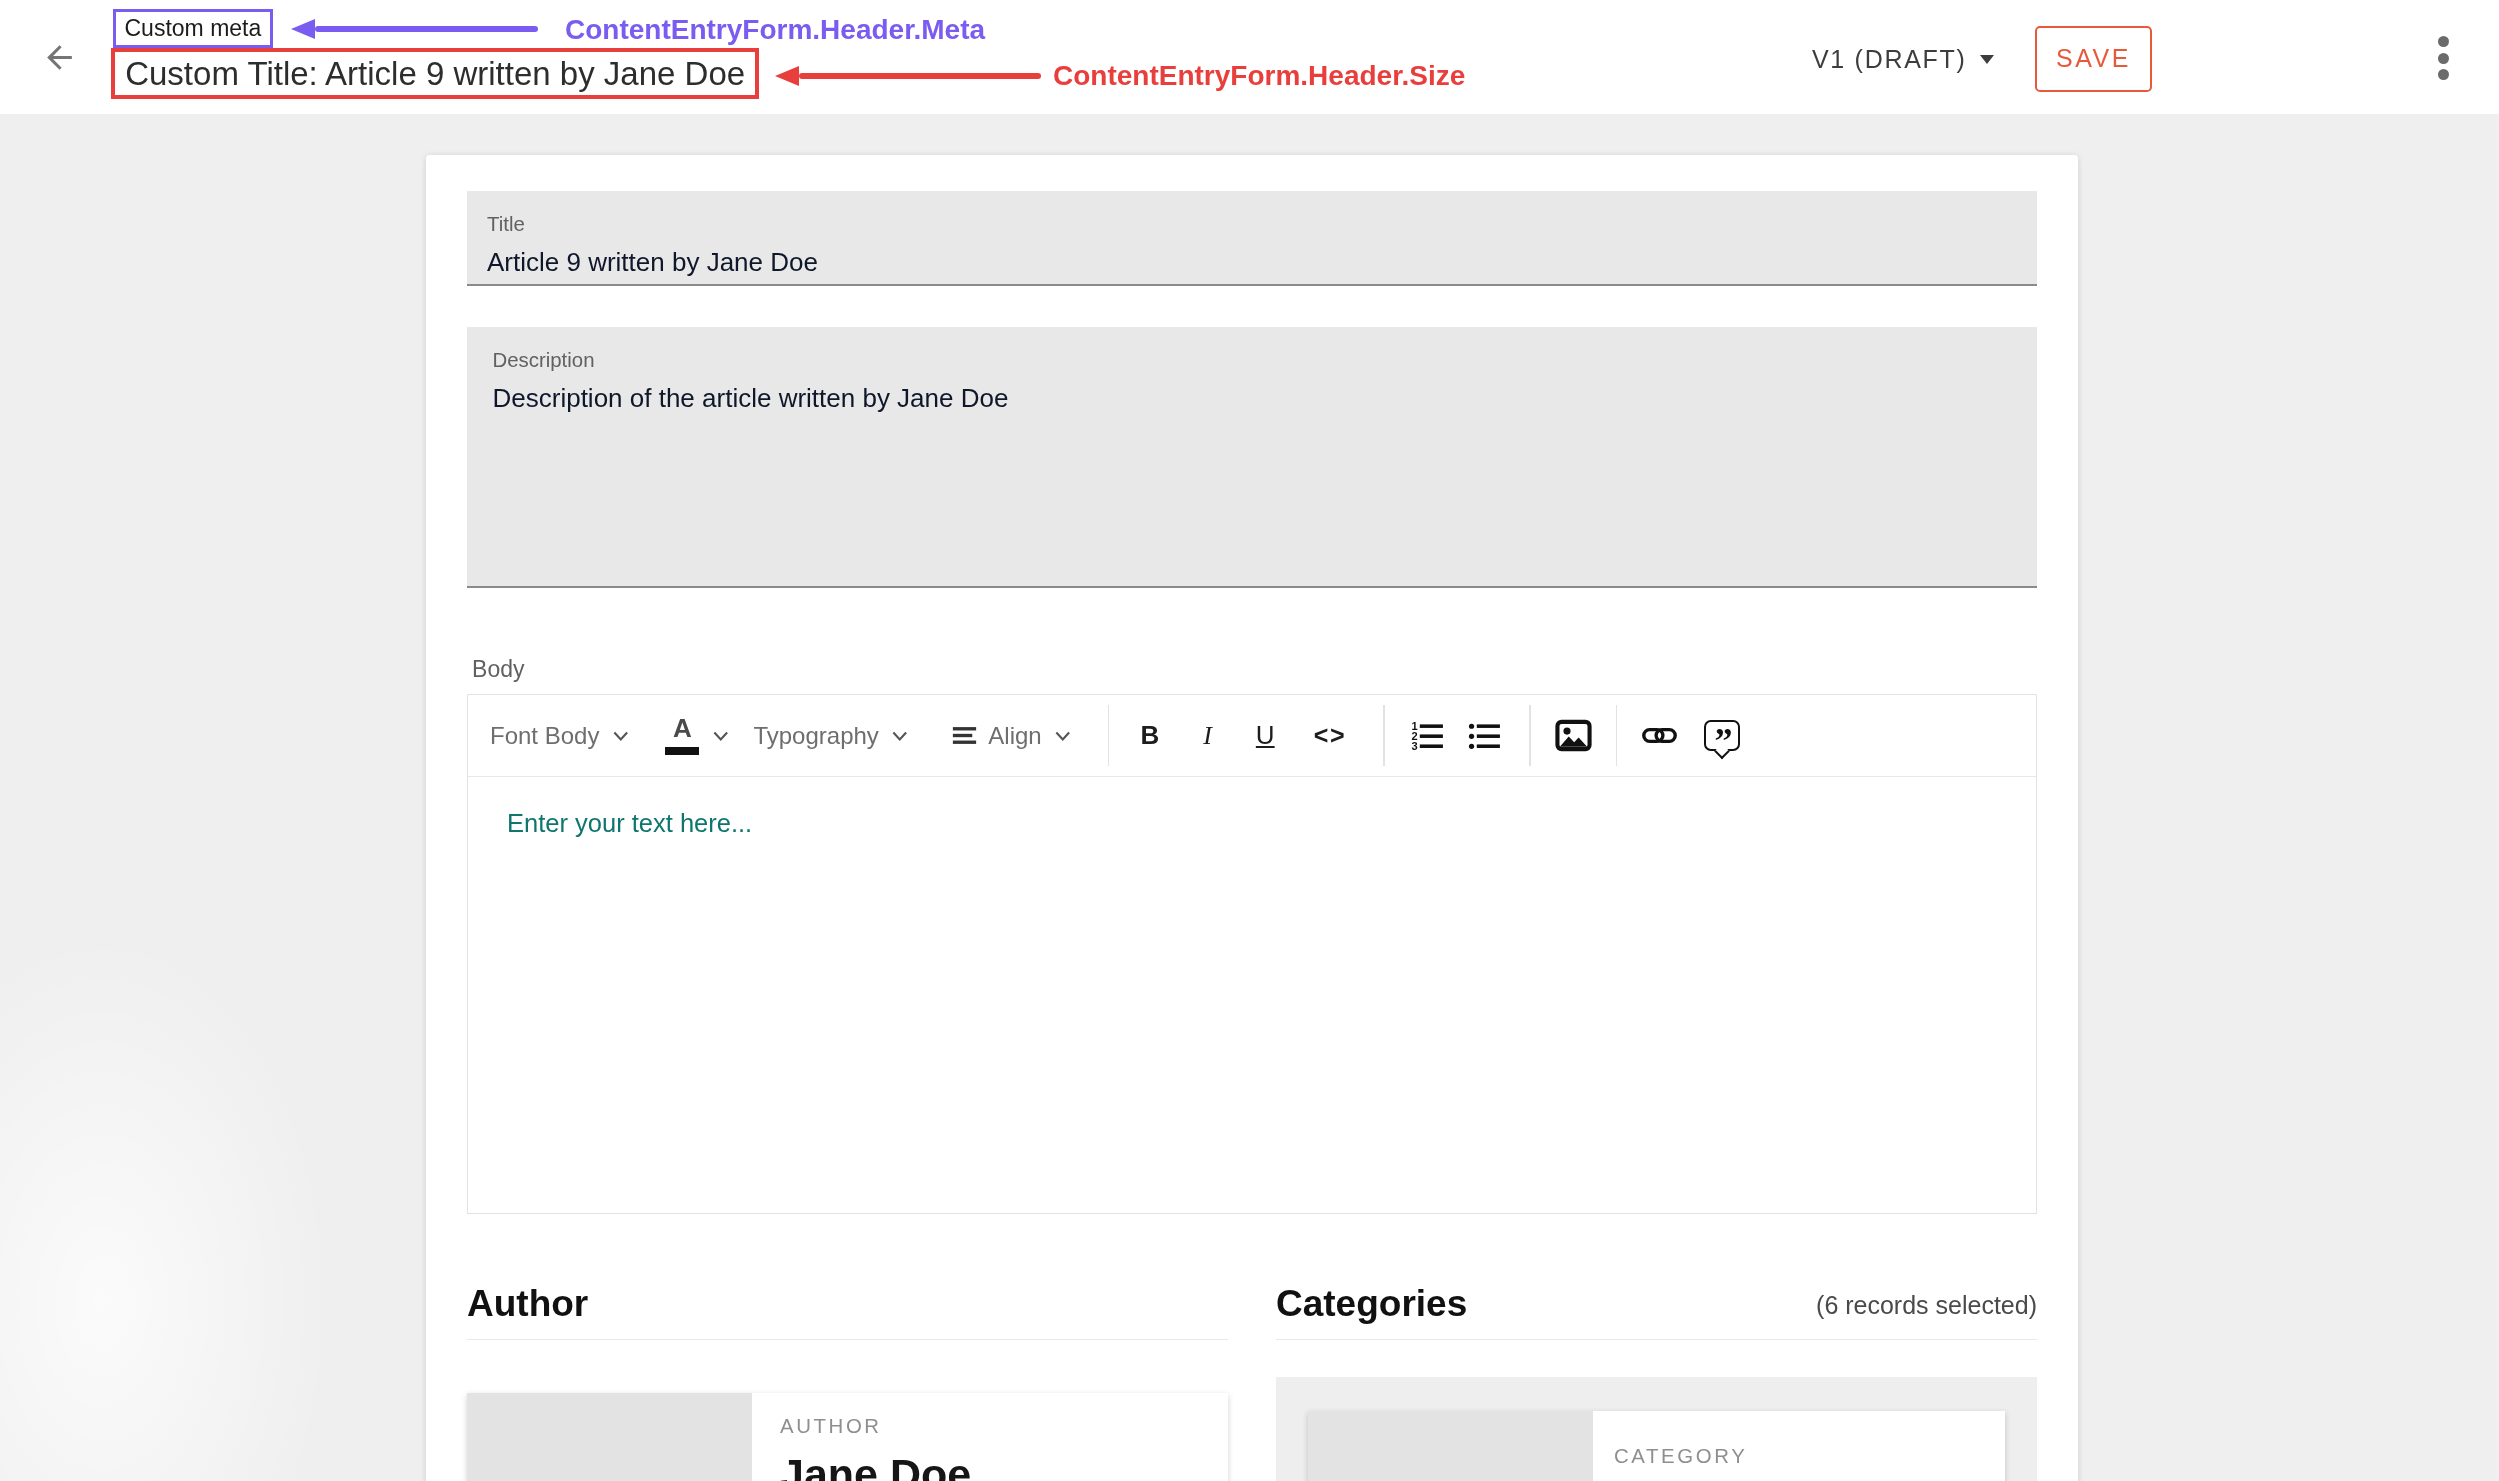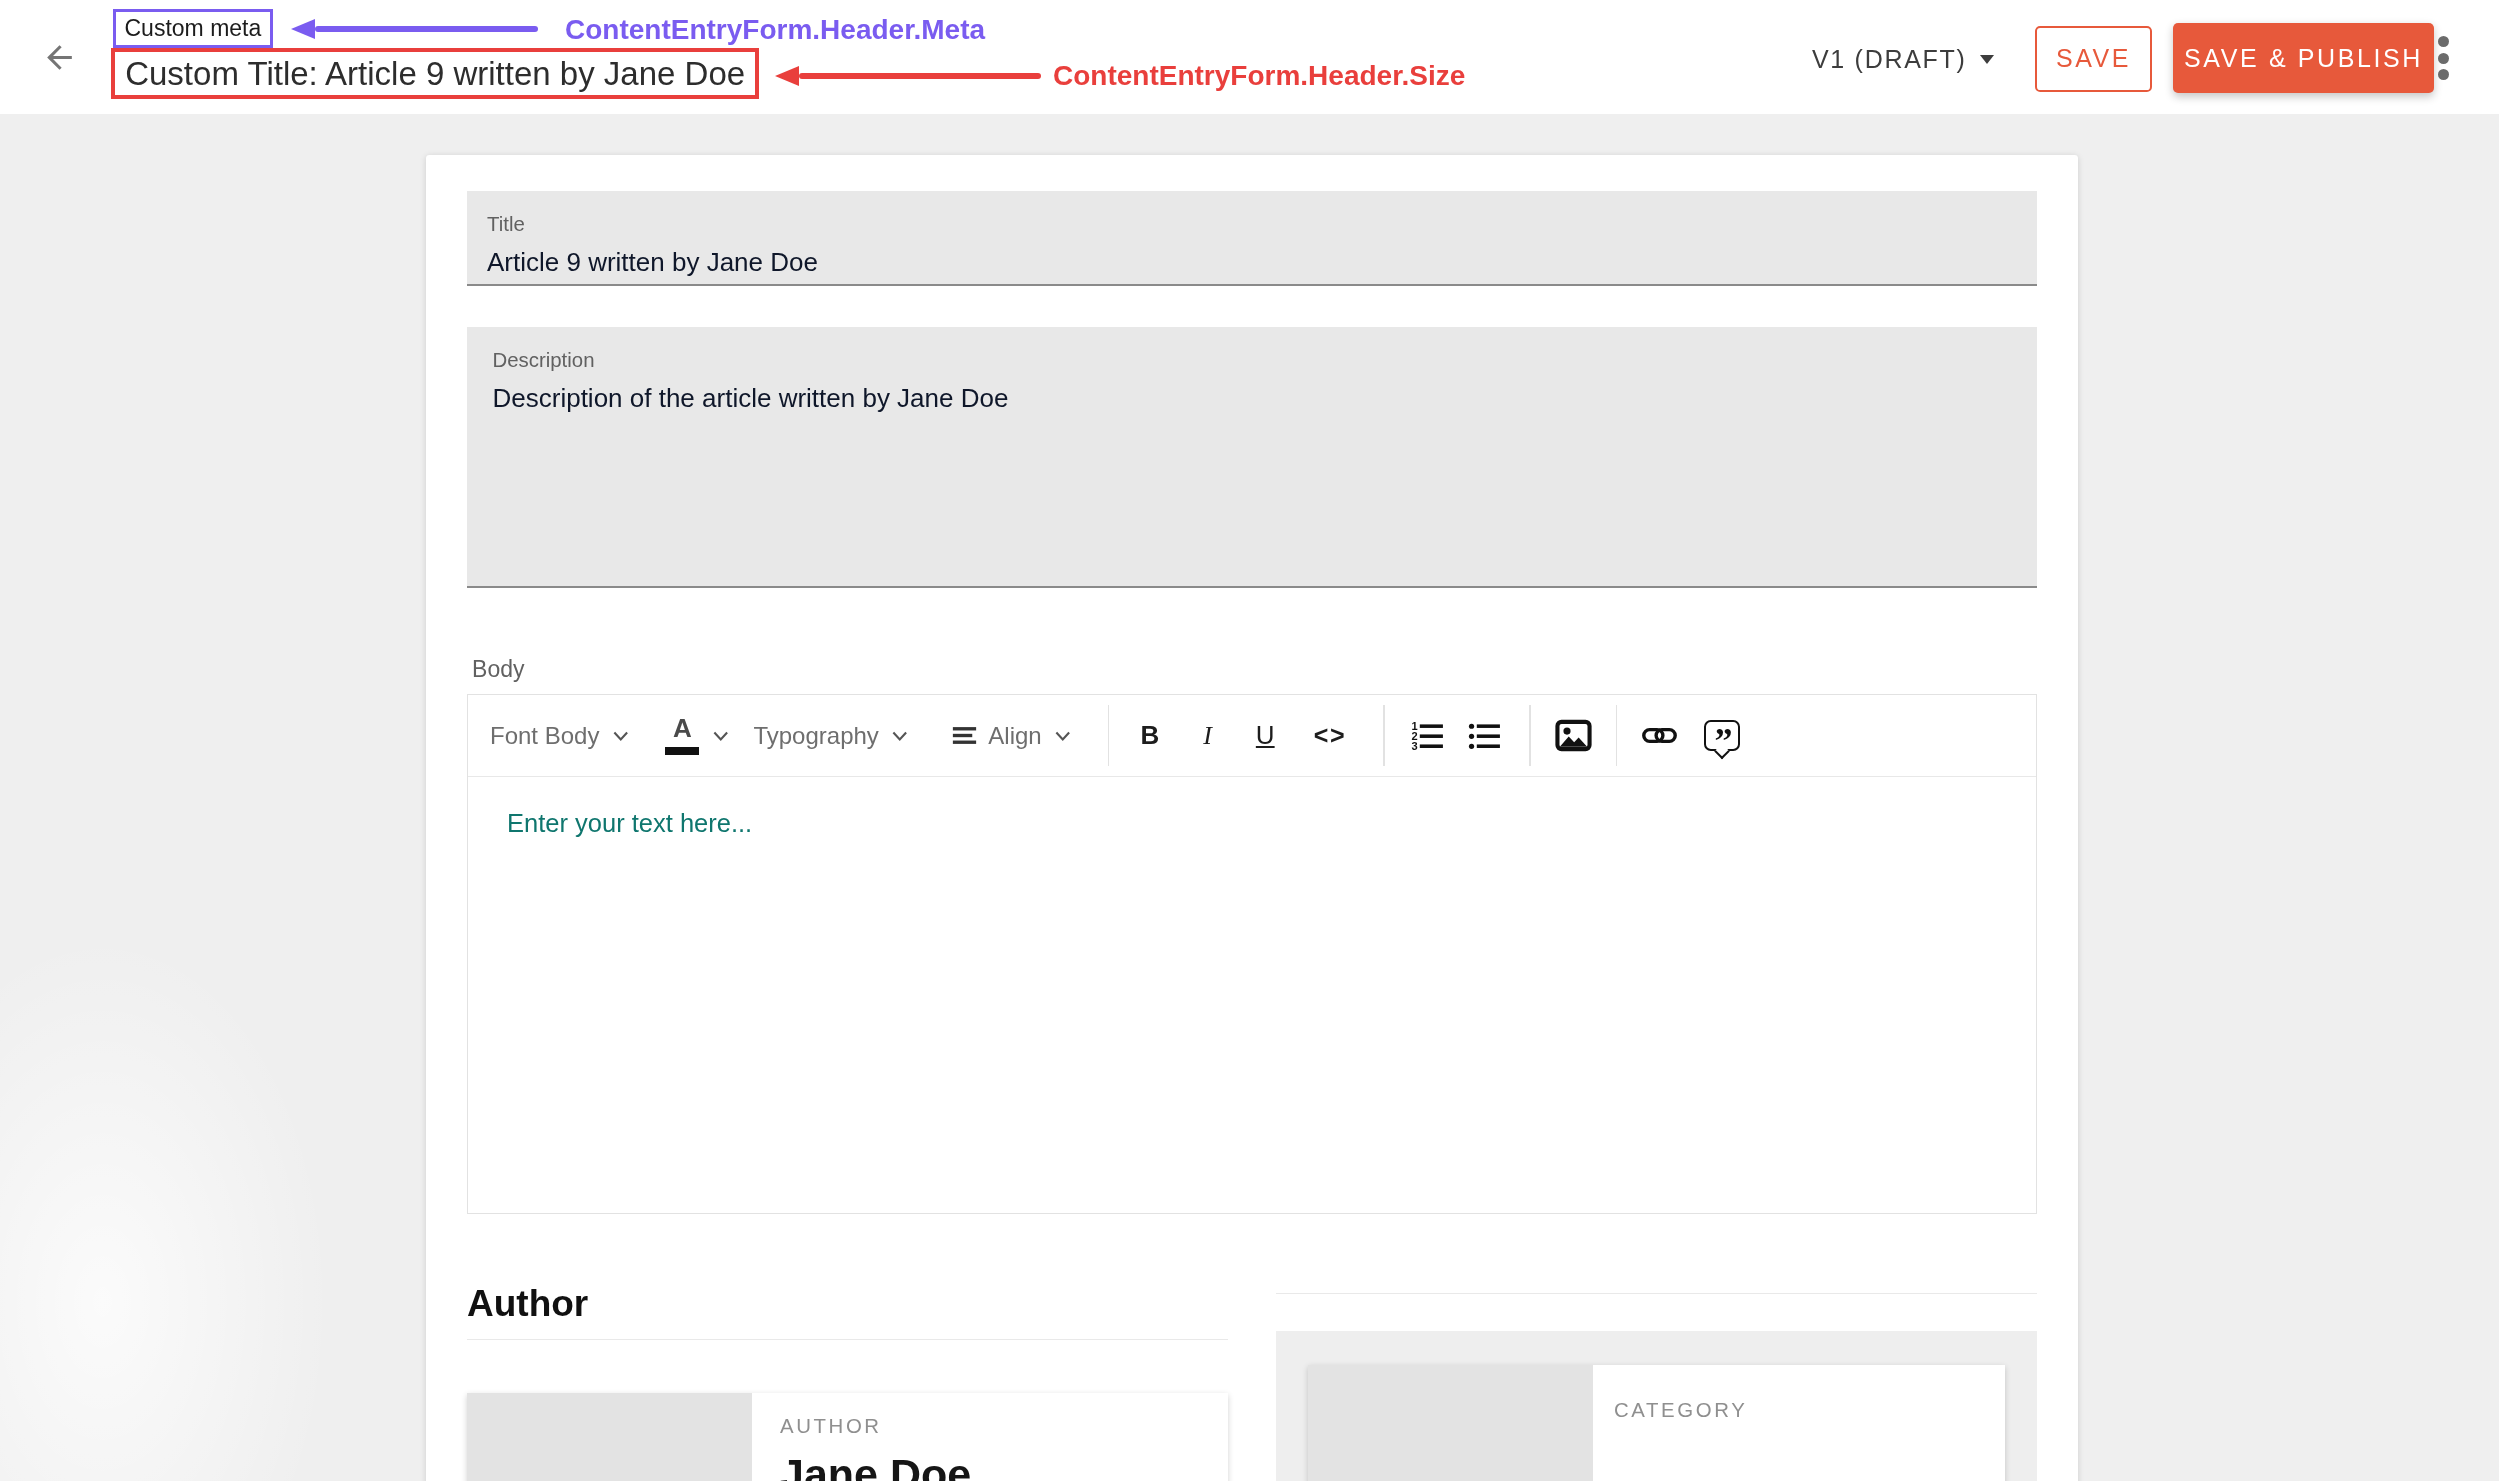--- a/index.html
+++ b/index.html
@@ -171,23 +171,20 @@
   <div class="annot-label label-red">ContentEntryForm.Header.Size</div>
 
   <div class="version-btn">
     <span>V1 (DRAFT)</span>
     <span class="caret-down"></span>
   </div>
 
   <div class="save-btn">
     <span>SAVE</span>
   </div>
-  <div class="save-publish-btn">
-    <span>SAVE &amp; PUBLISH</span>
-  </div>
 
   <div class="kebab">
     <i></i>
       <i></i>
       <i></i>
   </div>
 </div>
 
 <div class="page-gradient"></div>
 
@@ -325,20 +322,24 @@
       <div class="ref-card">
         <div class="ref-thumb"></div>
         <div class="ref-info">
           <div class="ref-label">AUTHOR</div>
           <div class="ref-value">Jane Doe</div>
         </div>
       </div>
     </div>
 
     <div>
+      <div class="section-head">
+        <div class="section-title">Categories</div>
+        <div class="section-count">(6 records selected)</div>
+      </div>
       <div class="section-hr"></div>
       <div class="records-box">
         <div class="ref-card">
           <div class="ref-thumb"></div>
           <div class="ref-info">
             <div class="ref-label">CATEGORY</div>
 
           </div>
         </div>
       </div>

